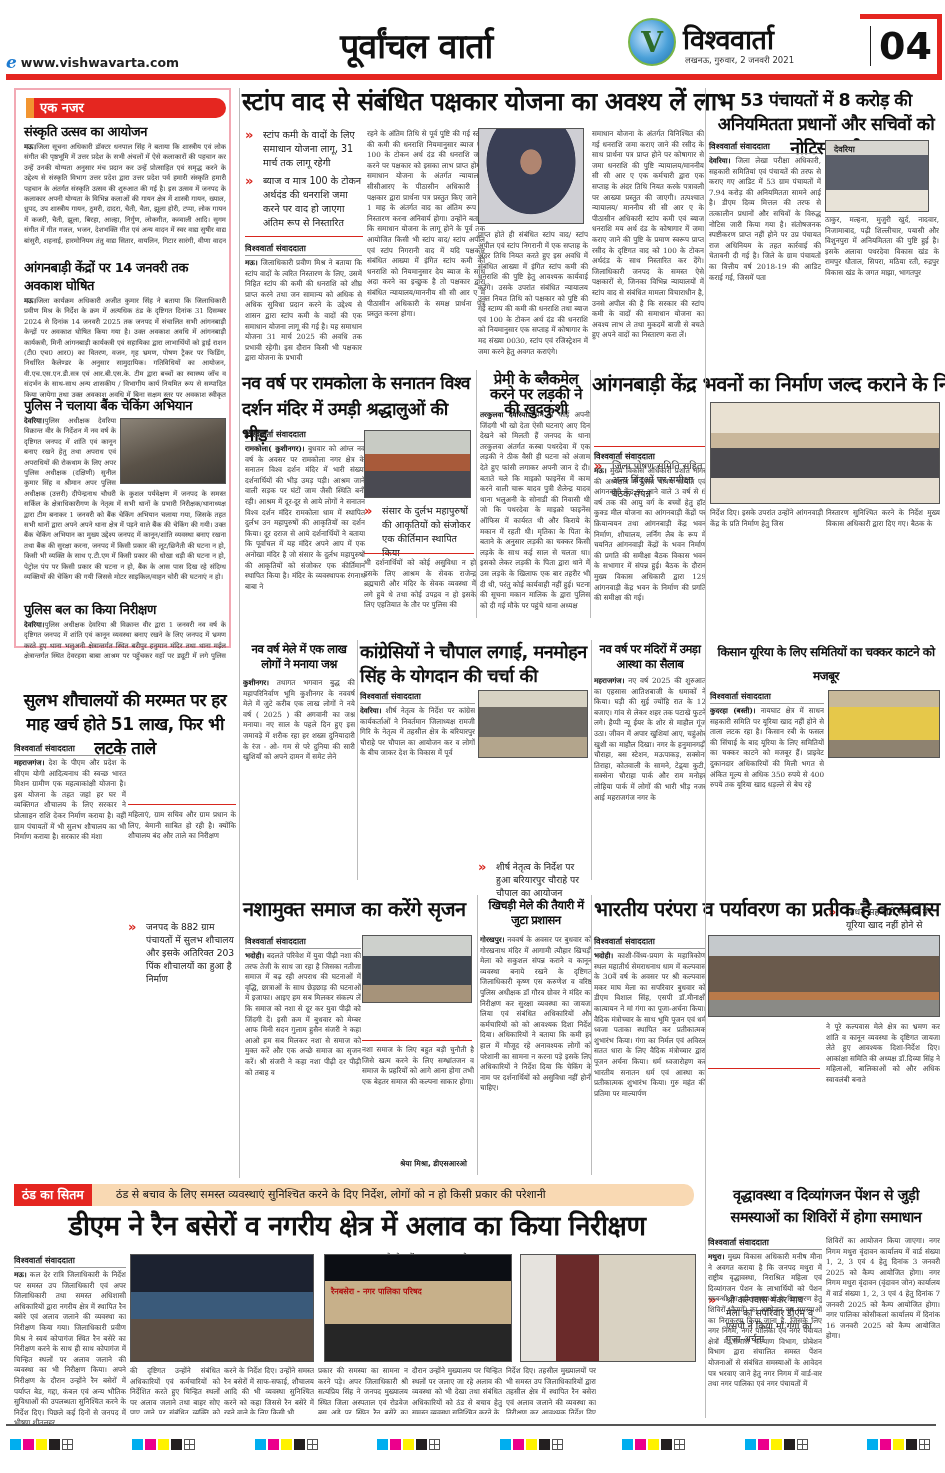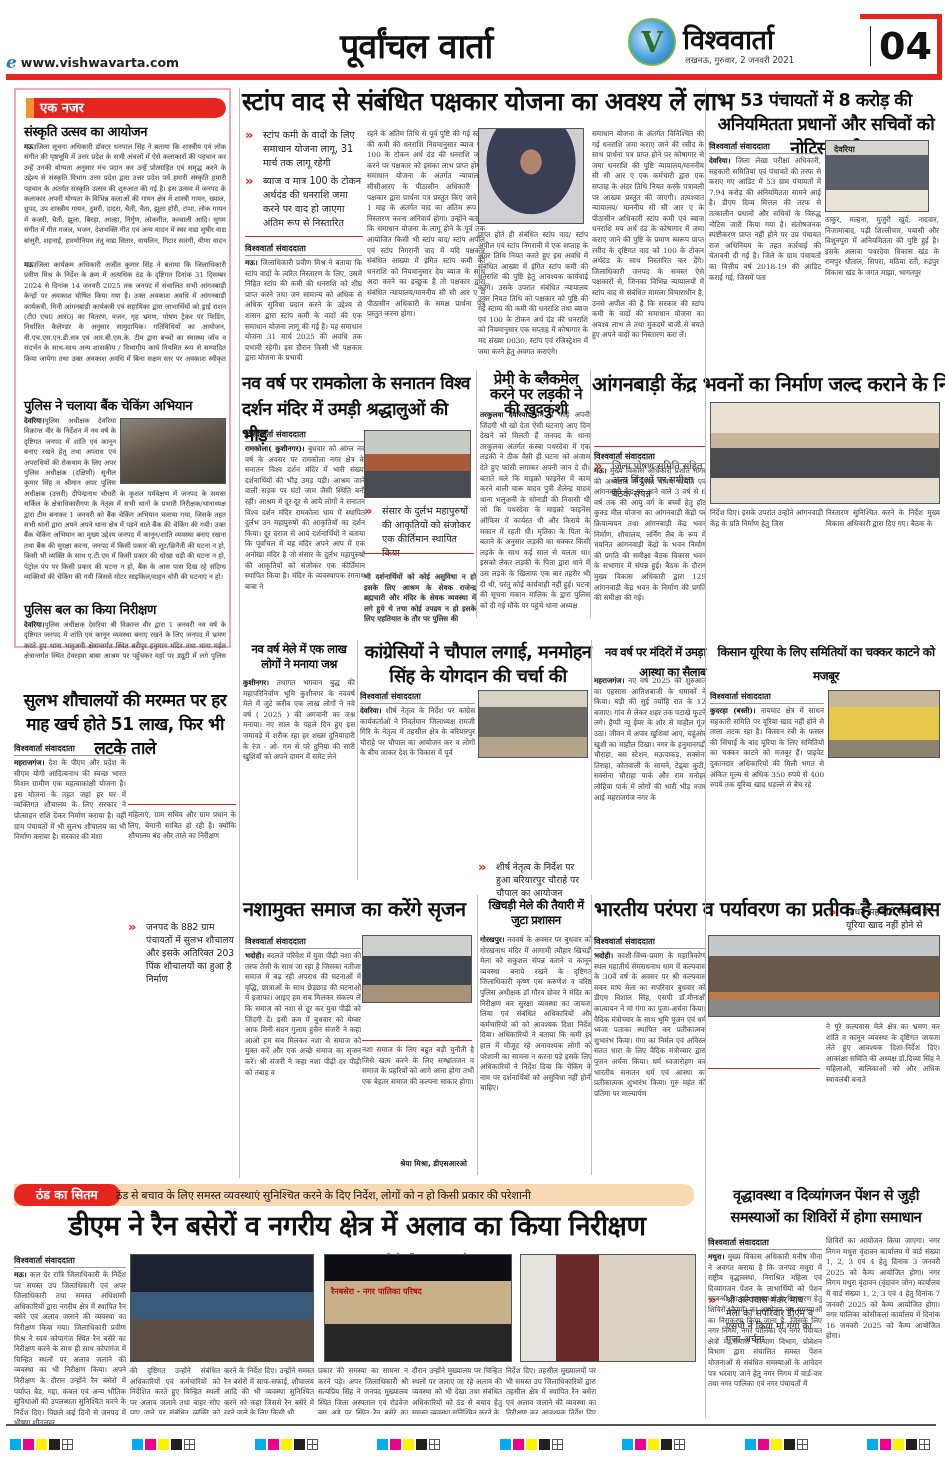--- a/index.html
+++ b/index.html
@@ -53,20 +53,21 @@
 
 <div class="abs" id="ek-nazar"></div>
 <div class="abs" id="ek-nazar-tag">एक नजर</div>
 
 <div class="abs" style="left:24px; top:122px; width:202px;">
   <div class="brief-hl">संस्कृति उत्सव का आयोजन</div>
   <div class="body" style="font-size:6.9px; line-height:10.4px; margin-top:2px; height:104px; overflow:hidden;"><b>मऊ।</b><span>जिला सूचना अधिकारी डॉक्टर धनपाल सिंह ने बताया कि शास्त्रीय एवं लोक संगीत की पृष्ठभूमि में उत्तर प्रदेश के सभी अंचलों में ऐसे कलाकारों की पहचान कर उन्हें उनकी योग्यता अनुसार मंच प्रदान कर उन्हें प्रोत्साहित एवं समृद्ध करने के उद्देश्य से संस्कृति विभाग उत्तर प्रदेश द्वारा उत्तर प्रदेश पर्व हमारी संस्कृति हमारी पहचान के अंतर्गत संस्कृति उत्सव की शुरुआत की गई है। इस उत्सव में जनपद के कलाकार अपनी योग्यता के विभिन्न कलाओं की गायन क्षेत्र में शास्त्री गायन, ख्याल, ध्रुपद, उप शास्त्रीय गायन, ठुमरी, दादरा, चैती, चैता, झूला होरी, टप्पा, लोक गायन में कजरी, चैती, झूला, बिरहा, आल्हा, निर्गुण, लोकगीत, कव्वाली आदि। सुगम संगीत में गीत गजल, भजन, देशभक्ति गीत एवं अन्य वादन में स्वर वाद्य सुषीर वाद्य बांसुरी, शहनाई, हारमोनियम तंतु वाद्य सितार, वायलिन, गिटार सारंगी, वीणा वादन आदि।</span></div>
 </div>
 
 <div class="abs" style="left:24px; top:258px; width:202px;">
+  <div class="brief-hl">आंगनबाड़ी केंद्रों पर 14 जनवरी तक अवकाश घोषित</div>
   <div class="body" style="font-size:6.9px; line-height:10.4px; margin-top:2px; height:104px; overflow:hidden;"><b>मऊ।</b><span>जिला कार्यक्रम अधिकारी अजीत कुमार सिंह ने बताया कि जिलाधिकारी प्रवीण मिश्र के निर्देश के क्रम में अत्यधिक ठंड के दृष्टिगत दिनांक 31 दिसम्बर 2024 से दिनांक 14 जनवरी 2025 तक जनपद में संचालित सभी आंगनबाड़ी केन्द्रों पर अवकाश घोषित किया गया है। उक्त अवकाश अवधि में आंगनबाड़ी कार्यकत्री, मिनी आंगनबाड़ी कार्यकत्री एवं सहायिका द्वारा लाभार्थियों को ड्राई राशन (टी0 एच0 आर0) का वितरण, वजन, गृह भ्रमण, पोषण ट्रैकर पर फिडिंग, निर्धारित कैलेण्डर के अनुसार सामुदायिक। गतिविधियों का आयोजन, वी.एच.एस.एन.डी.सत्र एवं आर.बी.एस.के. टीम द्वारा बच्चों का स्वास्थ्य जाँच व संदर्भन के साथ-साथ अन्य शासकीय / विभागीय कार्य नियमित रूप से सम्पादित किया जायेगा तथा उक्त अवकाश अवधि में बिना सक्षम स्तर पर अवकाश स्वीकृत कराये आंगनबाड़ी केन्द / मुख्यालय से बाहर नहीं जायेगी।</span></div>
 </div>
 
 <div class="abs" style="left:24px; top:396px; width:202px;">
   <div class="brief-hl">पुलिस ने चलाया बैंक चेकिंग अभियान</div>
   <div class="photo abs" style="left:96px; top:22px; width:106px; height:66px; background:linear-gradient(160deg,#8c8478,#5a5248 50%,#3d3a36);"></div>
   <div class="body" style="font-size:6.9px; line-height:10.4px; margin-top:2px; height:178px; overflow:hidden;">
     <span style="float:right; width:110px; height:70px;"></span>
     <b>देवरिया।</b><span>पुलिस अधीक्षक देवरिया विक्रान्त वीर के निर्देशन में नव वर्ष के दृष्टिगत जनपद में शांति एवं कानून बनाए रखने हेतु तथा अपराध एवं अपराधियों की रोकथाम के लिए अपर पुलिस अधीक्षक (दक्षिणी) सुनील कुमार सिंह व श्रीमान अपर पुलिस अधीक्षक (उत्तरी) दीपेन्द्रनाथ चौधरी के कुशल पर्यवेक्षण में जनपद के समस्त सर्किल के क्षेत्राधिकारीगण के नेतृत्व में सभी थानों के प्रभारी निरीक्षक/थानाध्यक्ष द्वारा टीम बनाकर 1 जनवरी को बैंक चेकिंग अभियान चलाया गया, जिसके तहत सभी थानों द्वारा अपने अपने थाना क्षेत्र में पड़ने वाले बैंक की चेकिंग की गयी। उक्त बैंक चेकिंग अभियान का मुख्य उद्देश्य जनपद में कानून/शांति व्यवस्था बनाए रखना तथा बैंक की सुरक्षा करना, जनपद में किसी प्रकार की लूट/छिनैती की घटना न हो, किसी भी व्यक्ति के साथ ए.टी.एम में किसी प्रकार की धोखा धड़ी की घटना न हो, पेट्रोल पंप पर किसी प्रकार की घटना न हो, बैंक के आस पास दिख रहे संदिग्ध व्यक्तियों की चेकिंग की गयी जिससे मोटर साइकिल/वाहन चोरी की घटनाएं न हो।</span></div>
 </div>
@@ -102,48 +103,48 @@
 <div class="abs body" style="left:825px; top:215px; width:114px; height:72px; overflow:hidden;">ठाकुर, मल्हना, मुजुरी खुर्द, नादवार, निजामाबाद, पढ़ी शिल्लीचार, पयासी और विशुनपुरा में अनियमितता की पुष्टि हुई है। इसके अलावा पथरदेवा विकास खंड के रामपुर धौताल, सिपरा, मठिया रती, रुद्रपुर विकास खंड के जगत माझा, भागतपुर</div>
 
 <div class="abs hl" style="left:242px; top:370px; width:236px; font-size:17.5px; line-height:26px;">नव वर्ष पर रामकोला के सनातन विश्व दर्शन मंदिर में उमड़ी श्रद्धालुओं की भीड़</div>
 <div class="abs" style="left:245px; top:428px; width:120px;">
   <div class="byline">विश्ववार्ता संवाददाता</div>
   <div class="body" style="height:182px; overflow:hidden;"><b>रामकोला( कुशीनगर)।</b> <span>बुधवार को आंग्ल नव वर्ष के अवसर पर रामकोला नगर क्षेत्र के सनातन विश्व दर्शन मंदिर में भारी संख्या दर्शनार्थियों की भीड़ उमड़ पड़ी। आश्रम जाने वाली सड़क पर घंटों जाम जैसी स्थिति बनी रही। आश्रम में दूर-दूर से आये लोगों ने सनातन विश्व दर्शन मंदिर रामकोला धाम में स्थापित दुर्लभ उन महापुरुषों की आकृतियों का दर्शन किया। दूर दराज से आये दर्शनार्थियों ने बताया कि पूर्वांचल में यह मंदिर अपने आप में एक अनोखा मंदिर है जो संसार के दुर्लभ महापुरुषों की आकृतियों को संजोकर एक कीर्तिमान स्थापित किया है। मंदिर के व्यवस्थापक रंगनाथ बाबा ने</span></div>
 </div>
 <div class="photo abs" style="left:364px; top:430px; width:107px; height:68px; background:linear-gradient(180deg,#c8cbc4 0 35%,#a85a3a 35% 60%,#4a4a52 60%);"></div>
 <div class="abs deck" style="left:364px; top:504px; width:112px; font-size:9.5px; line-height:14px;"><span class="arr">»</span><span>संसार के दुर्लभ महापुरुषों की आकृतियों को संजोकर एक कीर्तिमान स्थापित किया</span></div>
 <div class="abs rule-red" style="left:364px; top:553px; width:110px;"></div>
-<div class="abs body" style="left:364px; top:572px; width:112px; height:52px; overflow:hidden;font-weight:bold;">भी दर्शनार्थियों को कोई असुविधा न हो इसके लिए आश्रम के सेवक राजेन्द्र ब्रह्मचारी और मंदिर के सेवक व्यवस्था में लगे हुये थे तथा कोई उपद्रव न हो इसके लिए एहतियात के तौर पर पुलिस की</div>
+<div class="abs body" style="left:364px; top:558px; width:112px; height:52px; overflow:hidden;">भी दर्शनार्थियों को कोई असुविधा न हो इसके लिए आश्रम के सेवक राजेन्द्र ब्रह्मचारी और मंदिर के सेवक व्यवस्था में लगे हुये थे तथा कोई उपद्रव न हो इसके लिए एहतियात के तौर पर पुलिस की</div>
 
 <div class="abs hl" style="left:482px; top:372px; width:108px; font-size:15px; line-height:15px; text-align:center; font-weight:bold;">प्रेमी के ब्लैकमेल करने पर लड़की ने की खुदकुशी</div>
 <div class="abs body" style="left:480px; top:410px; width:110px; height:200px; overflow:hidden;"><b>तरकुलवा देवरिया।</b> <span>प्रेम में कोई अपनी जिंदगी भी खो देता ऐसी घटनाएं आए दिन देखने को मिलती हैं जनपद के थाना तरकुलवा अंतर्गत कस्बा पथरदेवा में एक लड़की ने ठीक वैसी ही घटना को अंजाम देते हुए फांसी लगाकर अपनी जान दे दी। बताते चले कि माइक्रो फाइनेंस में काम करने वाली चारू यादव पुत्री शैलेन्द्र यादव थाना भलुअनी के सोनाडी की निवासी थी जो कि पथरदेवा के माइक्रो फाइनेंस ऑफिस में कार्यरत थी और किराये के मकान में रहती थी। मृतिका के पिता के बताने के अनुसार लड़की का चक्कर किसी लड़के के साथ कई साल से चलता था। इसको लेकर लड़की के पिता द्वारा थाने में उस लड़के के खिलाफ एक बार तहरीर भी दी थी, परंतु कोई कार्यवाही नहीं हुई। घटना की सूचना मकान मालिक के द्वारा पुलिस को दी गई मौके पर पहुंचे थाना अध्यक्ष</span></div>
 
 <div class="abs hl" style="left:592px; top:373px; width:352px; font-size:20px; white-space:nowrap;">आंगनबाड़ी केंद्र भवनों का निर्माण जल्द कराने के निर्देश</div>
 <div class="abs deck" style="left:594px; top:403px; width:112px; font-size:9.6px; line-height:14px;"><span class="arr">»</span><span>जिला पोषण समिति सहित अन्य बिंदुओं पर समीक्षा बैठक संपन्न</span></div>
 <div class="abs rule-red" style="left:594px; top:446px; width:112px;"></div>
 <div class="abs" style="left:594px; top:450px; width:112px;">
   <div class="byline">विश्ववार्ता संवाददाता</div>
   <div class="body" style="height:154px; overflow:hidden;"><b>मऊ।</b> <span>मुख्य विकास अधिकारी प्रशांत नागर की अध्यक्षता में जिला पोषण समिति एवं आंगनबाड़ी केंद्र पर आने वाले 3 वर्ष से 6 वर्ष तक की आयु वर्ग के बच्चों हेतु हॉट कुक्ड मील योजना का आंगनबाड़ी केंद्रों पर क्रियान्वयन तथा आंगनबाड़ी केंद्र भवन निर्माण, शौचालय, लर्निंग लैब के रूप में चयनित आंगनवाड़ी केंद्रों के भवन निर्माण की प्रगति की समीक्षा बैठक विकास भवन के सभागार में संपन्न हुई। बैठक के दौरान मुख्य विकास अधिकारी द्वारा 129 आंगनवाड़ी केंद्र भवन के निर्माण की प्रगति की समीक्षा की गई।</span></div>
 </div>
 <div class="photo abs" style="left:710px; top:402px; width:230px; height:102px; background:linear-gradient(180deg,#e9e1d2 0 30%,#c9b79b 30% 45%,#4b4a4e 45% 75%,#e5ddd0 75%);"></div>
 <div class="abs body" style="left:710px; top:508px; width:113px; height:100px; overflow:hidden;">निर्देश दिए। इसके उपरांत उन्होंने आंगनवाड़ी केंद्र के प्रति निर्माण हेतु जिस</div>
 <div class="abs body" style="left:826px; top:508px; width:114px; height:100px; overflow:hidden;">निस्तारण सुनिश्चित करने के निर्देश मुख्य विकास अधिकारी द्वारा दिए गए। बैठक के</div>
 
 <div class="abs hl" style="left:243px; top:642px; width:112px; font-size:11.5px; line-height:15px; text-align:center;">नव वर्ष मेले में एक लाख लोगों ने मनाया जश्न</div>
 <div class="abs body" style="left:243px; top:678px; width:112px; height:190px; overflow:hidden;"><b>कुशीनगर।</b> <span>तथागत भगवान बुद्ध की महापरिनिर्वाण भूमि कुशीनगर के नववर्ष मेले में जुटे करीब एक लाख लोगों ने नये वर्ष ( 2025 ) की अगवानी का जश्न मनाया। नए साल के पहले दिन हुए इस जमावड़े में शरीक रहा हर शख्स दुनियादारी के रंज - ओ- गम से परे दुनिया की सारी खुशियाँ को अपने दामन में समेट लेने</span></div>
 
-<div class="abs hl" style="left:360px; top:640px; width:236px; font-size:18px; line-height:24px; text-align:center;">कांग्रेसियों ने चौपाल लगाई, मनमोहन सिंह के योगदान की चर्चा की</div>
+<div class="abs hl" style="left:360px; top:640px; width:236px; font-size:18px; line-height:24px; ">कांग्रेसियों ने चौपाल लगाई, मनमोहन सिंह के योगदान की चर्चा की</div>
 <div class="abs" style="left:360px; top:690px; width:115px;">
   <div class="byline">विश्ववार्ता संवाददाता</div>
   <div class="body" style="height:180px; overflow:hidden;"><b>देवरिया।</b> <span>शीर्ष नेतृत्व के निर्देश पर कांग्रेस कार्यकर्ताओं ने निवर्तमान जिलाध्यक्ष रामजी गिरि के नेतृत्व में तहसील क्षेत्र के बरियारपुर चौराहे पर चौपाल का आयोजन कर व लोगों के बीच जाकर देश के विकास में पूर्व</span></div>
 </div>
 <div class="photo abs" style="left:478px; top:690px; width:110px; height:68px; background:linear-gradient(180deg,#d7d2c3 0 25%,#6e6a64 25% 70%,#b3a58c 70%);"></div>
 <div class="abs deck" style="left:478px; top:762px; width:112px; font-size:9.2px; line-height:13px;"><span class="arr">»</span><span>शीर्ष नेतृत्व के निर्देश पर हुआ बरियारपुर चौराहे पर चौपाल का आयोजन</span></div>
 
-<div class="abs hl" style="left:594px; top:642px; width:112px; font-size:11.5px; line-height:20px; text-align:right;">नव वर्ष पर मंदिरों में उमड़ा आस्था का सैलाब</div>
+<div class="abs hl" style="left:594px; top:642px; width:112px; font-size:11.5px; line-height:15px; text-align:center;">नव वर्ष पर मंदिरों में उमड़ा आस्था का सैलाब</div>
 <div class="abs body" style="left:594px; top:676px; width:112px; height:190px; overflow:hidden;"><b>महराजगंज।</b> <span>नए वर्ष 2025 की शुरुआत का एहसास आतिशबाजी के धमाकों ने किया। घड़ी की सुई ज्योंहि रात के 12 बजाए। गांव से लेकर शहर तक पटाखे फुटने लगे। हैप्पी न्यू ईयर के शोर से माहौल गूंज उठा। जीवन में अपार खुशियां आए, चहुंओर खुशी का माहौल दिखा। नगर के हनुमानगढ़ी चौराहा, बस स्टेशन, मऊपाकड़, सक्सेना तिराहा, कोतवाली के सामने, टेढ़्या कुटी, सक्सेना चौराहा पार्क और राम मनोहर लोहिया पार्क में लोगों की भारी भीड़ नजर आई महराजगंज नगर के</span></div>
 
 <div class="abs hl" style="left:708px; top:640px; width:236px; font-size:12px; line-height:24px; text-align:center;">किसान यूरिया के लिए समितियों का चक्कर काटने को मजबूर</div>
 <div class="abs" style="left:710px; top:690px; width:114px;">
   <div class="byline">विश्ववार्ता संवाददाता</div>
   <div class="body" style="height:178px; overflow:hidden;"><b>कुदरहा (बस्ती)।</b> <span>नायघाट क्षेत्र में साधन सहकारी समिति पर यूरिया खाद नहीं होने से ताला लटक रहा है। किसान रबी के फसल की सिंचाई के बाद यूरिया के लिए समितियों का चक्कर काटने को मजबूर हैं। प्राइवेट दुकानदार अधिकारियों की मिली भगत से अंकित मूल्य से अधिक 350 रुपये से 400 रुपये तक यूरिया खाद धड़ल्ले से बेच रहे</span></div>
 </div>
 <div class="photo abs" style="left:828px; top:690px; width:112px; height:68px; background:linear-gradient(180deg,#c8b99a 0 25%,#e6c84a 25% 75%,#8e8270 75%);"></div>
 <div class="abs deck" style="left:828px; top:768px; width:114px; font-size:9.2px; line-height:13px;"><span class="arr">»</span><span>साधन सहकारी समिति में यूरिया खाद नहीं होने से लटका रहा ताला</span></div>
 
@@ -174,22 +175,22 @@
 <div class="abs" style="left:594px; top:935px; width:112px;">
   <div class="byline">विश्ववार्ता संवाददाता</div>
   <div class="body" style="height:212px; overflow:hidden;"><b>भदोही।</b> <span>काशी-विंध्य-प्रयाग के महात्रिकोण स्थल महातीर्थ सेमराधनाथ धाम में कल्पवास के 30वें वर्ष के अवसर पर श्री कल्पवास मकर माघ मेला का सपरिवार बुधवार को डीएम विशाल सिंह, एसपी डॉ.मीनाक्षी कात्यायन ने मां गंगा का पूजा-अर्चना किया। वैदिक मंत्रोच्चार के साथ भूमि पूजन एवं धर्म ध्वजा पताका स्थापित कर प्रतीकात्मक शुभारंभ किया। गंगा का निर्मल एवं अविरल सतत धारा के लिए वैदिक मंत्रोच्चार द्वारा पूजन अर्चना किया। धर्म ध्वजारोहण कर भारतीय सनातन धर्म एवं आस्था का प्रतीकात्मक शुभारंभ किया। गुरु महंत की प्रतिमा पर माल्यार्पण</span></div>
 </div>
 <div class="photo abs" style="left:708px; top:935px; width:232px; height:82px; background:linear-gradient(180deg,#c5c9cc 0 25%,#6a5a4c 25% 70%,#b97a4a 70% 80%,#8a8a86 80%);"></div>
 <div class="abs deck" style="left:708px; top:1026px; width:112px; font-size:9.2px; line-height:13px;"><span class="arr">»</span><span>श्री कल्पवास मकर माघ मेला का सपरिवार डीएम व एसपी ने किया मां गंगा का पूजा-अर्चना</span></div>
 <div class="abs rule-red" style="left:708px; top:1068px; width:112px;"></div>
 <div class="abs body" style="left:826px; top:1022px; width:114px; height:140px; overflow:hidden;">ने पूरे कल्पवास मेले क्षेत्र का भ्रमण कर शांति व कानून व्यवस्था के दृष्टिगत जायजा लेते हुए आवश्यक दिशा-निर्देश दिए। आकांक्षा समिति की अध्यक्ष डॉ.दिव्या सिंह ने महिलाओं, बालिकाओं को और अधिक स्वावलंबी बनाते</div>
 
 <div class="abs kicker-bar" style="left:14px; top:1184px; width:680px; height:22px; border-radius:0 10px 10px 0;"></div>
-<div class="abs" style="left:14px; top:1184px; height:22px; background:#e52620; color:#fff; font-weight:bold; font-size:12.5px; padding:0 22px; line-height:22px;border-radius:10px;">ठंड का सितम</div>
-<div class="abs" style="left:116px; top:1184px; width:578px; font-size:11px; line-height:22px; color:#111; white-space:nowrap; overflow:hidden;font-family:Liberation Serif, serif;">ठंड से बचाव के लिए समस्त व्यवस्थाएं सुनिश्चित करने के दिए निर्देश, लोगों को न हो किसी प्रकार की परेशानी</div>
+<div class="abs" style="left:14px; top:1184px; height:22px; background:#e52620; color:#fff; font-weight:bold; font-size:12.5px; padding:0 8px; line-height:22px;">ठंड का सितम</div>
+<div class="abs" style="left:116px; top:1184px; width:578px; font-size:11px; line-height:22px; color:#111; white-space:nowrap; overflow:hidden;">ठंड से बचाव के लिए समस्त व्यवस्थाएं सुनिश्चित करने के दिए निर्देश, लोगों को न हो किसी प्रकार की परेशानी</div>
 <div class="abs hl" style="left:14px; top:1210px; width:686px; font-size:27px; text-align:center; white-space:nowrap;">डीएम ने रैन बसेरों व नगरीय क्षेत्र में अलाव का किया निरीक्षण</div>
 <div class="abs" style="left:14px; top:1254px; width:112px;">
   <div class="byline">विश्ववार्ता संवाददाता</div>
   <div class="body" style="height:160px; overflow:hidden;"><b>मऊ।</b> <span>कल देर रात्रि जिलाधिकारी के निर्देश पर समस्त उप जिलाधिकारी एवं अपर जिलाधिकारी तथा समस्त अधिशासी अधिकारियों द्वारा नगरीय क्षेत्र में स्थापित रैन बसेरे एवं अलाव जलाने की व्यवस्था का निरीक्षण किया गया। जिलाधिकारी प्रवीण मिश्र ने स्वयं कोपागंज स्थित रैन बसेरे का निरीक्षण करने के साथ ही साथ कोपागंज में चिन्हित स्थलों पर अलाव जलाने की व्यवस्था का भी निरीक्षण किया। अपने निरीक्षण के दौरान उन्होंने रैन बसेरों में पर्याप्त बेड, गद्दा, कंबल एवं अन्य भौतिक सुविधाओं की उपलब्धता सुनिश्चित करने के निर्देश दिए। पिछले कई दिनों से जनपद में भीषण शीतलहर</span></div>
 </div>
 <div class="photo abs" style="left:130px; top:1254px; width:184px; height:108px; background:linear-gradient(180deg,#1c2230 0 35%,#3a5a7a 35% 60%,#5b4e44 60%);"></div>
 <div class="photo abs" style="left:324px; top:1254px; width:188px; height:108px; background:linear-gradient(180deg,#0c0e14 0 25%,#c7b08a 25% 65%,#262626 65%);">
   <div style="position:absolute; left:6px; top:30px; font-size:8px; font-weight:bold; color:#b01010;">रैनबसेरा - नगर पालिका परिषद</div>
 </div>
 <div class="photo abs" style="left:520px; top:1254px; width:176px; height:108px; background:linear-gradient(90deg,#e6e3de 0 20%,#6a2a2a 20% 45%,#d9d2c2 45%);"></div>

